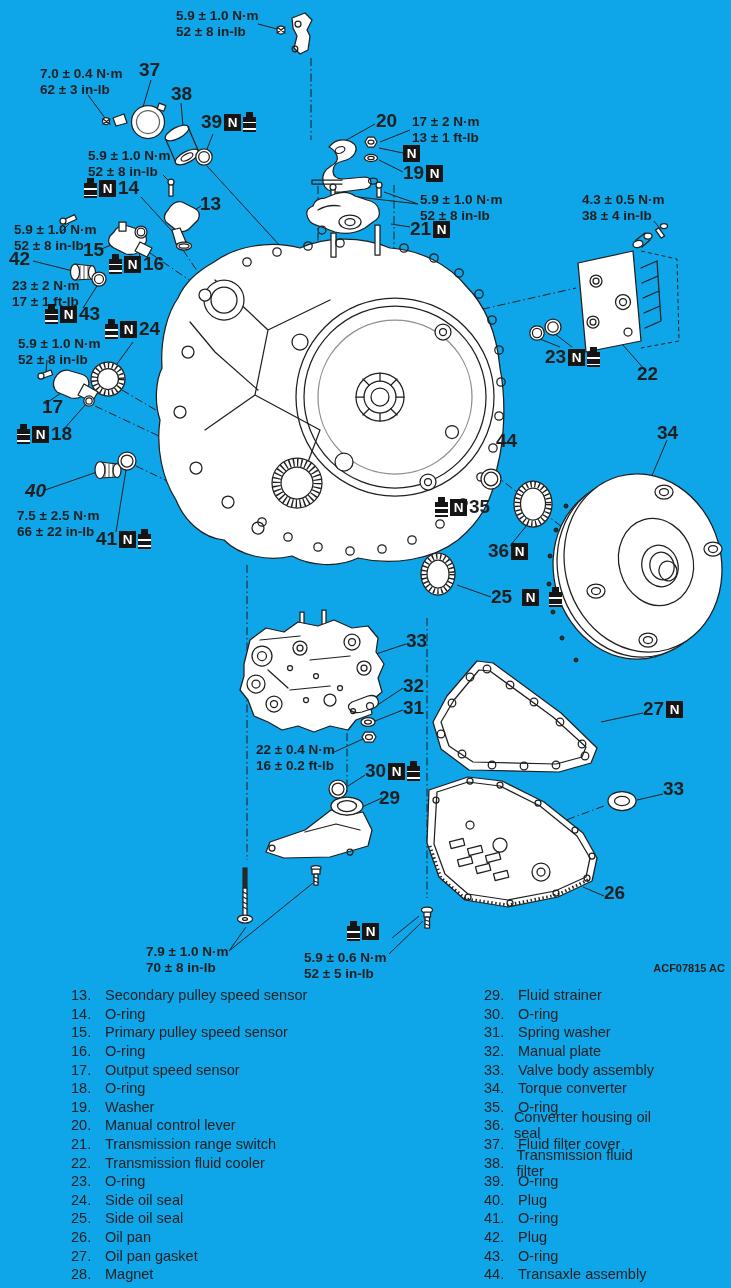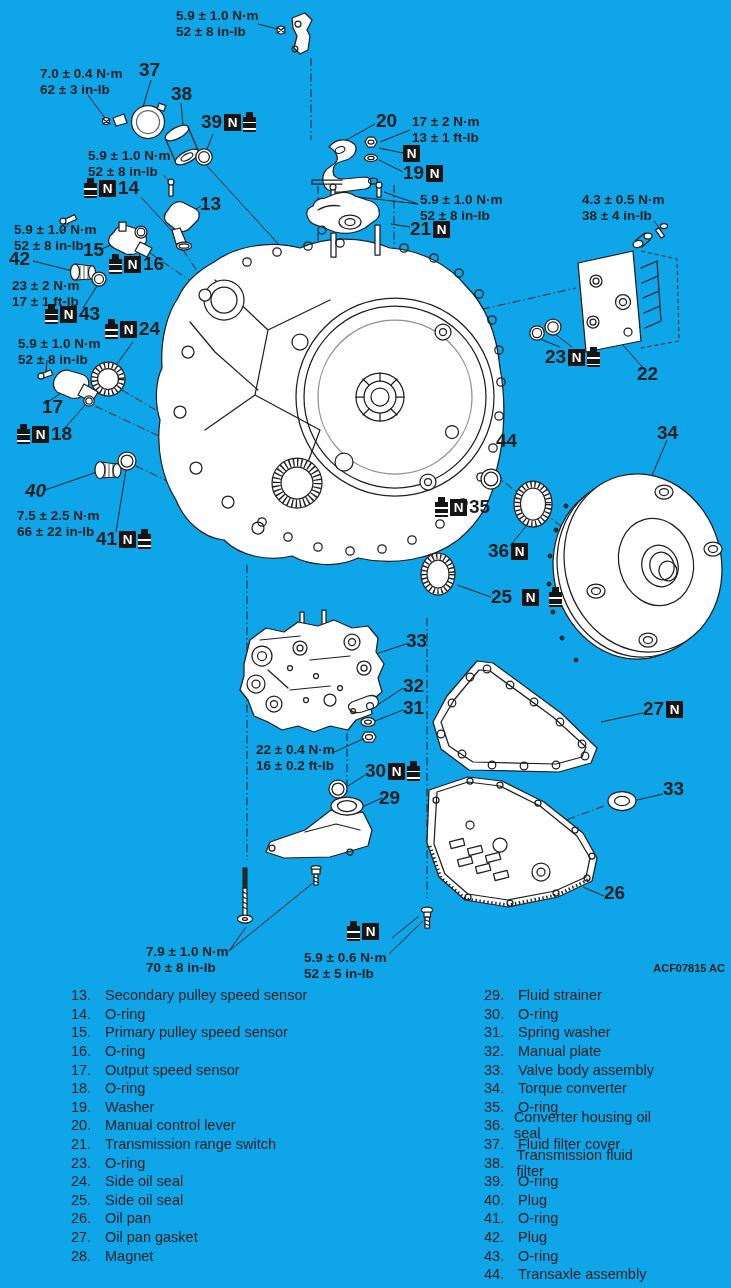--- a/index.html
+++ b/index.html
@@ -662,20 +662,24 @@
         </li>
         <li>
           <span class="num">20.</span>
           <span class="nm">Manual control lever</span>
         </li>
         <li>
           <span class="num">21.</span>
           <span class="nm">Transmission range switch</span>
         </li>
         <li>
+          <span class="num">22.</span>
+          <span class="nm">Transmission fluid cooler</span>
+        </li>
+        <li>
           <span class="num">23.</span>
           <span class="nm">O-ring</span>
         </li>
         <li>
           <span class="num">24.</span>
           <span class="nm">Side oil seal</span>
         </li>
         <li>
           <span class="num">25.</span>
           <span class="nm">Side oil seal</span>

